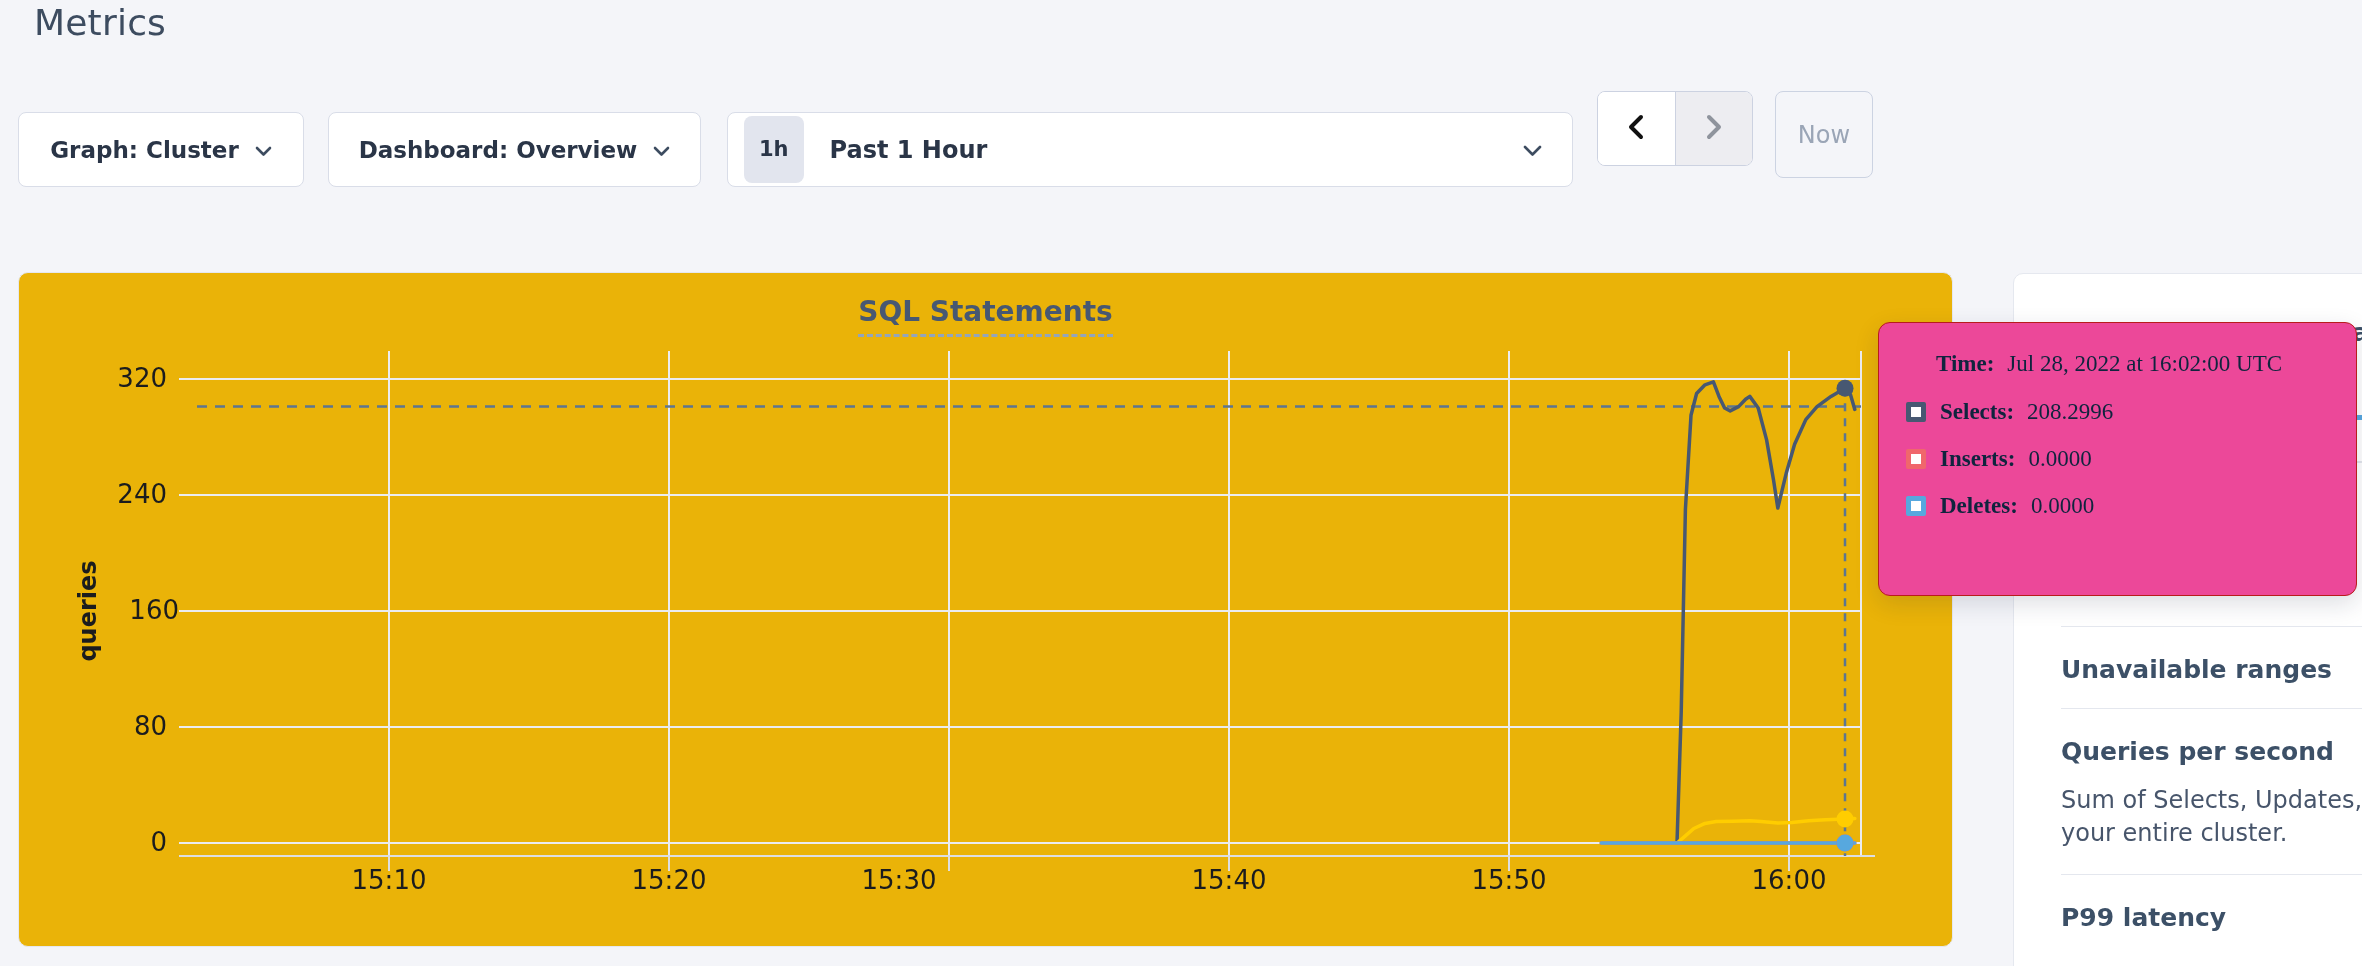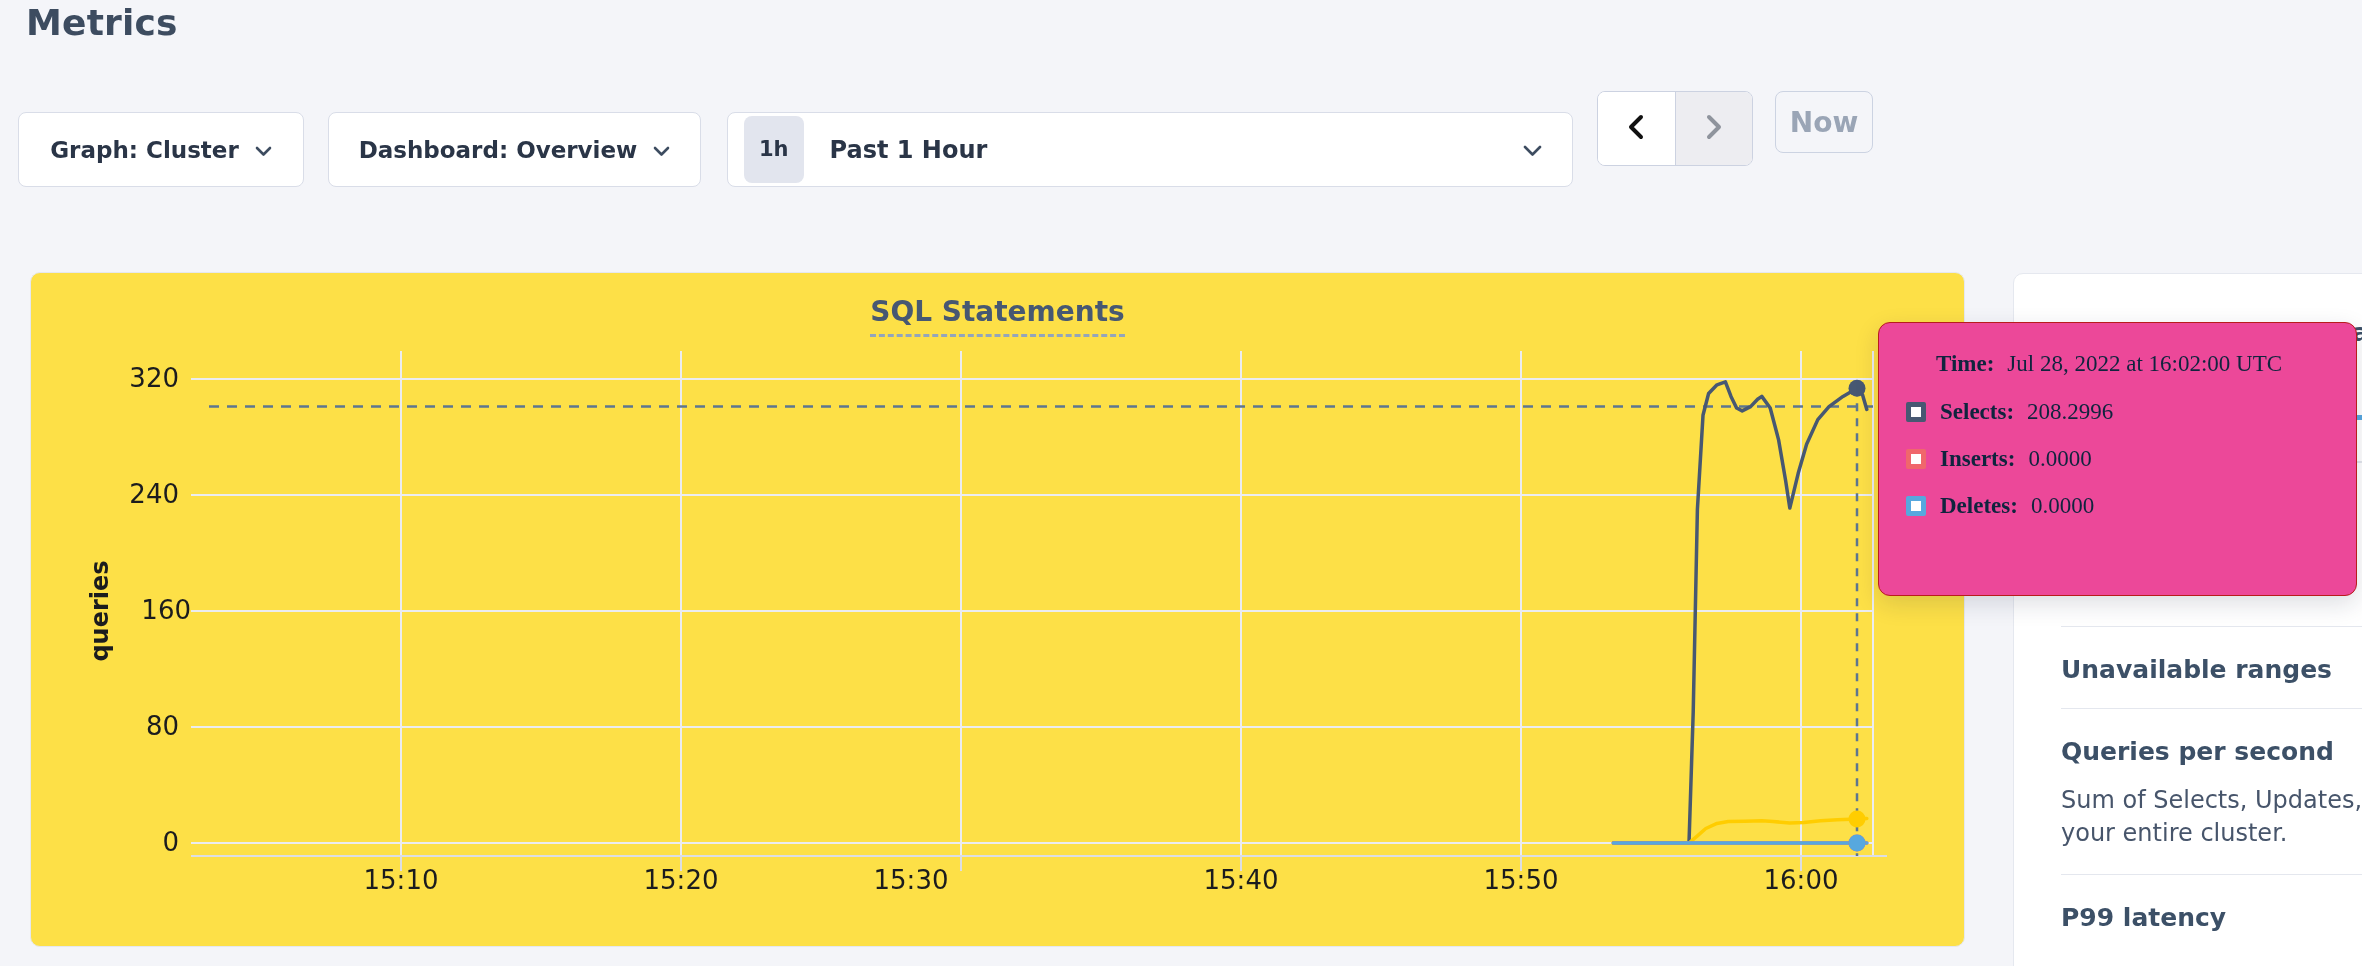--- a/index.html
+++ b/index.html
@@ -1,37 +1,37 @@
 <!DOCTYPE html>
 <html><head>
 <meta charset="utf-8">
 <style>
   html,body{margin:0;padding:0;background:#f4f5f9;}
   .screen{position:relative;width:2362px;height:966px;overflow:hidden;background:#f4f5f9;
           font-family:"DejaVu Sans","Liberation Sans",sans-serif;color:#2a3547;}
   
-  .page-title{position:absolute;left:26px;top:2px;margin:0;font-size:36px;font-weight:700;color:#3d4c60;letter-spacing:.2px;}
+  .page-title{position:absolute;left:34px;top:2px;margin:0;font-size:36px;font-weight:400;color:#3d4c60;letter-spacing:.2px;}
   
   .tb-btn{position:absolute;top:91px;height:75px;background:#fff;border:1px solid #d9dde8;border-radius:8px;
           display:flex;align-items:center;justify-content:center;gap:16px;cursor:pointer;box-sizing:border-box;
           font-family:inherit;font-size:23px;font-weight:600;color:#2a3547;padding:0;margin-top:21px;}
   .tb-btn .chev{display:flex;align-items:center;margin-top:3px;}
   .time-sel{justify-content:flex-start;padding:0 30px 0 16px;gap:0;}
   .time-badge{background:#e2e5ee;color:#2a3547;font-size:21px;font-weight:700;border-radius:8px;
               padding:23px 15px;line-height:1;}
   .time-label{margin-left:26px;font-size:24px;font-weight:600;flex:1;text-align:left;}
   .arrow-group{position:absolute;top:91px;left:1597px;width:156px;height:75px;border:1px solid #ccd2e1;
                border-radius:8px;overflow:hidden;display:flex;box-sizing:border-box;background:#fff;}
   .arrow{flex:1;border:none;background:#fff;display:flex;align-items:center;justify-content:center;cursor:pointer;padding:0;}
   .arrow.next{background:#ededf1;border-left:1px solid #ccd2e1;}
-  .now-btn{position:absolute;top:91px;left:1775px;width:98px;height:62px;border:1px solid #ccd3e2;border-radius:8px;
-           background:transparent;font-family:inherit;font-size:28px;font-weight:700;color:#9aa5b6;cursor:pointer;}
-  
-  .chart-card{position:absolute;left:18px;top:272px;width:1935px;height:675px;background:#fde047;
-              border:1px solid #e5e8ef;border-radius:10px;box-sizing:border-box;z-index:1;margin-left:12px;}
+  .now-btn{position:absolute;top:91px;left:1775px;width:98px;height:87px;border:1px solid #ccd3e2;border-radius:8px;
+           background:transparent;font-family:inherit;font-size:24px;font-weight:400;color:#9aa5b6;cursor:pointer;}
+  
+  .chart-card{position:absolute;left:18px;top:272px;width:1935px;height:675px;background:#eab308;
+              border:1px solid #e5e8ef;border-radius:10px;box-sizing:border-box;z-index:1;}
   .chart-title-wrap{position:absolute;left:0;top:22px;width:100%;text-align:center;}
   .chart-title{display:inline-block;font-size:28px;font-weight:700;color:#475872;
                border-bottom:3px dashed #93a5bb;padding-bottom:6px;cursor:pointer;}
   #chart-svg{position:absolute;left:0;top:0;}
   .ytick{position:absolute;width:148px;text-align:right;font-size:26px;color:#1b1c1e;}
   .xtick{position:absolute;width:120px;text-align:center;font-size:26px;color:#1b1c1e;}
   .ylab{position:absolute;left:-6px;top:322px;width:150px;height:32px;line-height:32px;text-align:center;
         font-size:24px;font-weight:700;color:#1b1c1e;transform:rotate(-90deg);}
   
   .side-card{position:absolute;left:2013px;top:273px;width:370px;height:716px;background:#fff;

